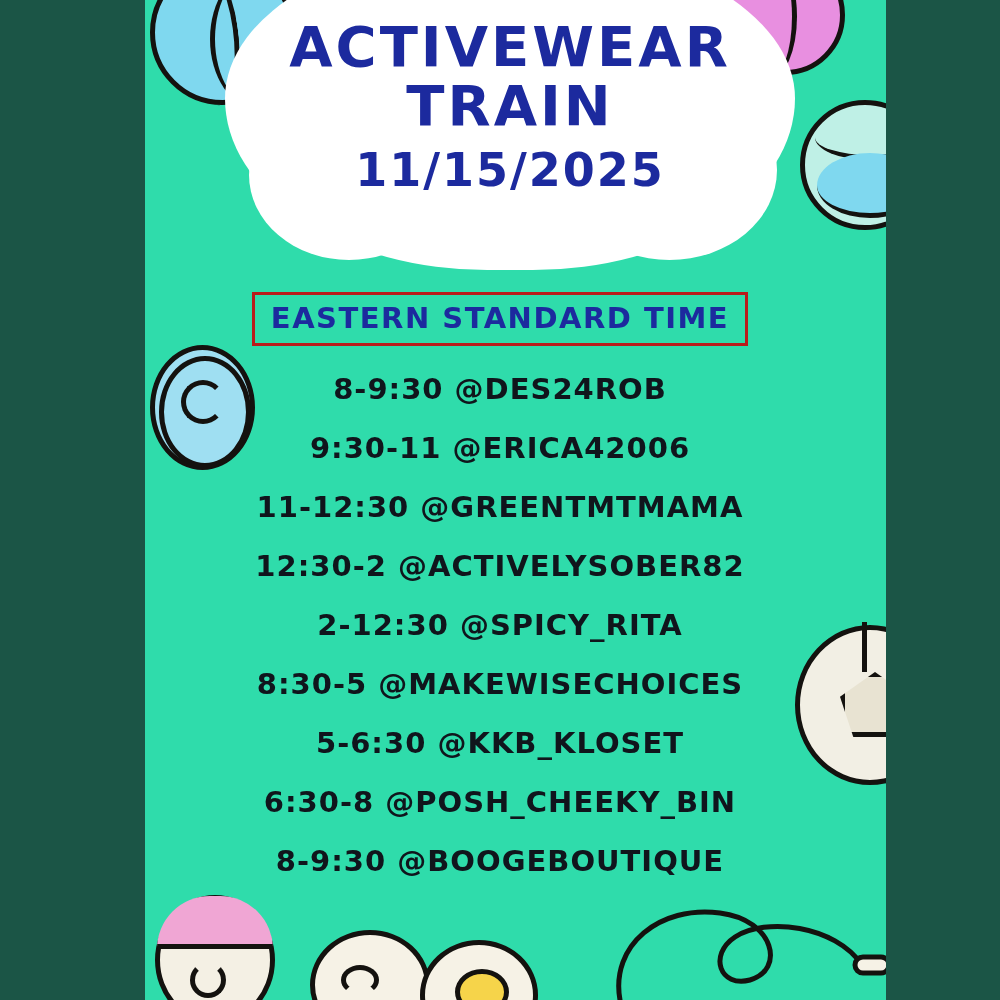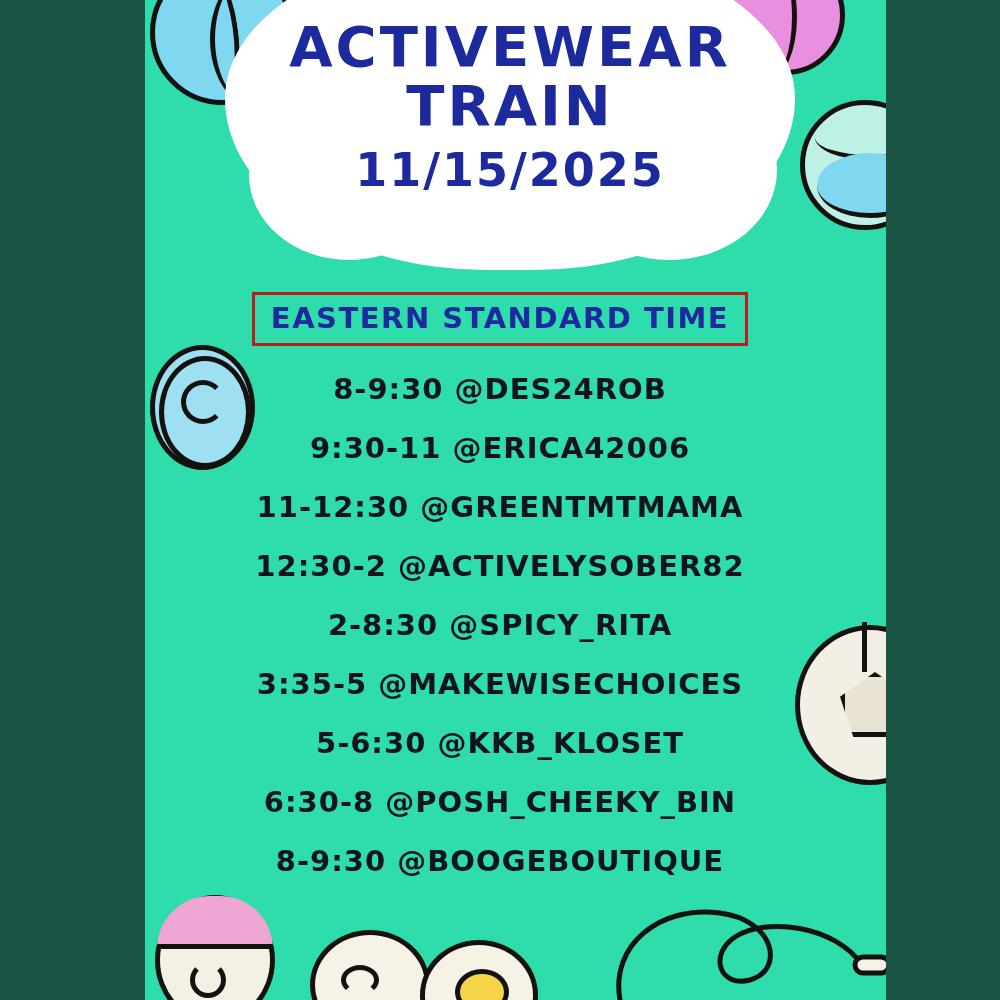--- a/index.html
+++ b/index.html
@@ -395,21 +395,21 @@
 
     <div class="tz-wrap">
       <div class="tz-banner">EASTERN STANDARD TIME</div>
     </div>
 
     <div class="schedule">
       <div class="slot">8-9:30 @DES24ROB</div>
       <div class="slot">9:30-11 @ERICA42006</div>
       <div class="slot">11-12:30 @GREENTMTMAMA</div>
       <div class="slot">12:30-2 @ACTIVELYSOBER82</div>
-      <div class="slot">2-8:30 @SPICY_RITA</div>
-      <div class="slot">3:35-5 @MAKEWISECHOICES</div>
+      <div class="slot">2-12:30 @SPICY_RITA</div>
+      <div class="slot">8:30-5 @MAKEWISECHOICES</div>
       <div class="slot">5-6:30 @KKB_KLOSET</div>
       <div class="slot">6:30-8 @POSH_CHEEKY_BIN</div>
       <div class="slot">8-9:30 @BOOGEBOUTIQUE</div>
     </div>
 
   </div>
 </div>
 
 </body></html>

